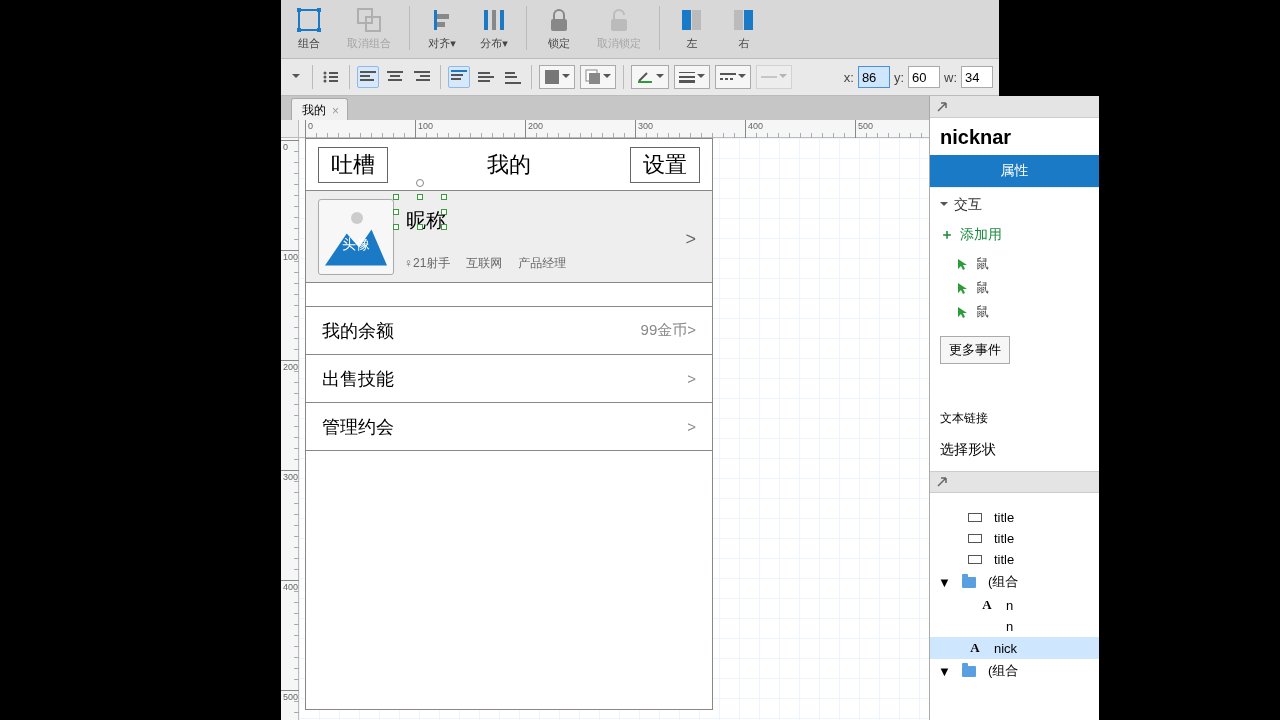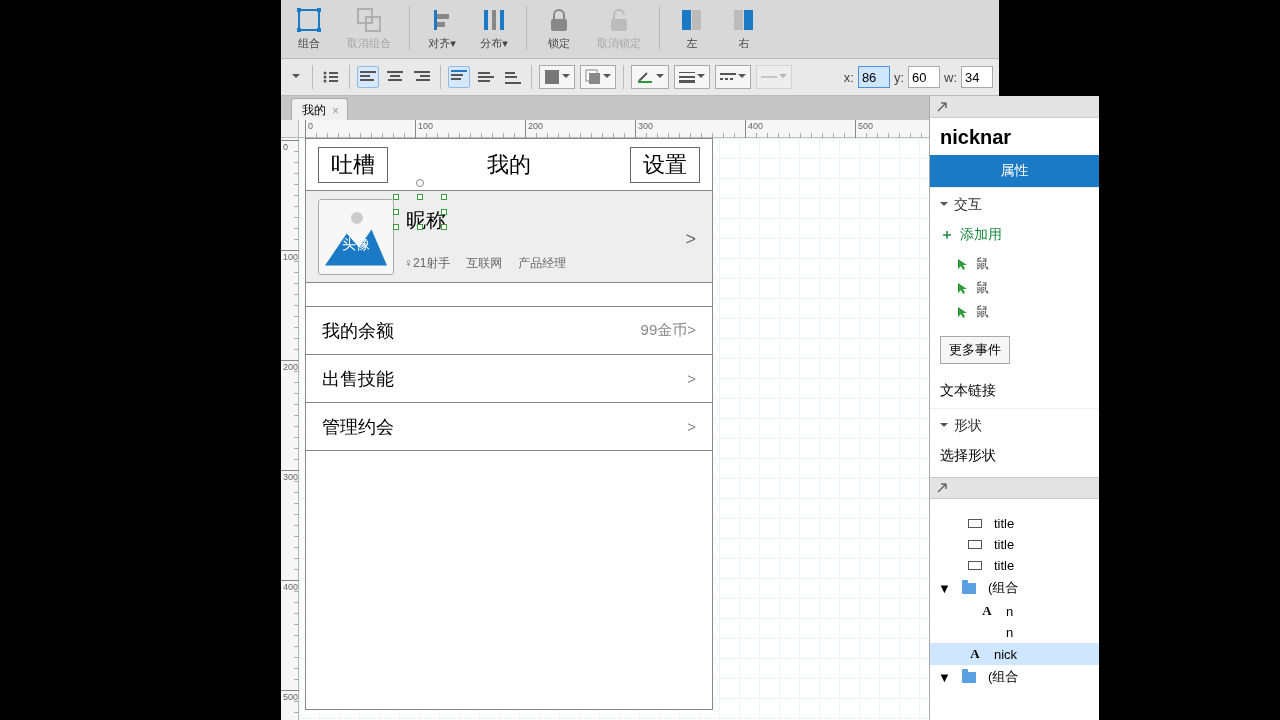--- a/index.html
+++ b/index.html
@@ -81,21 +81,21 @@
 .rpanel .seltitle { font-size: 20px; font-weight: 600; padding: 8px 10px 6px; white-space:nowrap; overflow:hidden; }
 .rpanel .proptab { height: 32px; background: #1b7ac5; color: #fff; display: flex; align-items: center; justify-content: center; font-size: 14px; }
 .rpanel .sect { padding: 8px 10px 6px; border-top: 1px solid #eee; }
 .rpanel .sect .hd { display: flex; align-items: center; gap: 6px; font-size: 14px; color: #333; }
 .rpanel .add { display: flex; align-items: center; gap: 6px; padding: 6px 10px; font-size: 14px; color: #1b8a3e; }
 .rpanel .add .plus { color: #1b8a3e; font-weight: bold; }
 .rpanel .evtlist { padding: 2px 0 6px 26px; }
 .rpanel .evtlist .evt { display: flex; align-items: center; gap: 6px; font-size: 13px; color: #444; padding: 3px 0; }
 .rpanel .more-evt-wrap { padding: 6px 10px 10px; }
 .rpanel .more-evt { display:inline-block; border: 1px solid #aaa; padding: 4px 8px; font-size: 13px; background: #f6f6f6; white-space:nowrap; }
-.rpanel .linkrow { padding: 8px 10px; font-size: 14px; }
+.rpanel .linkrow { padding: 8px 10px; font-size: 12px; margin-top: 28px; }
 .rpanel .shape-sel { padding: 6px 10px 12px; font-size: 14px; }
 .rpanel .outline-hdr { height: 22px; background: #e4e4e4; border-top: 1px solid #ccc; border-bottom: 1px solid #ccc; display:flex; align-items:center; padding-left:6px; }
 .rpanel .outline { font-size: 13px; }
 .rpanel .outline .it { display: flex; align-items: center; gap: 12px; padding: 3px 8px; white-space:nowrap; overflow:hidden; }
 .rpanel .outline .it.sel { background: #cfe6ff; }
 .rpanel .outline .rect-ic { width: 14px; height: 9px; border: 1px solid #555; }
 .rpanel .outline .fold { width: 12px; text-align: center; }
 .rpanel .outline .folder-ic { width: 14px; height: 11px; background: #5aa0e0; border-radius: 1px; position:relative; }
 .rpanel .outline .folder-ic::before{content:"";position:absolute;top:-3px;left:0;width:6px;height:3px;background:#5aa0e0;border-radius:1px 1px 0 0;}
 .rpanel .outline .A { font-family: Georgia, serif; font-weight: bold; width: 14px; text-align: center; }
@@ -531,26 +531,20 @@
       <div class="evt">
           <svg width="14" height="14">
             <path d="M2 2 L2 12 L5 9 L7 13 L9 12 L7 8 L11 8 Z" fill="#2d9b3a"></path>
           </svg>
           <span>鼠</span>
         </div>
     </div>
     <div class="more-evt-wrap"><span class="more-evt">更多事件</span></div>
     <div class="linkrow">文本链接</div>
 
-    <div class="sect">
-      <div class="hd">
-          <span class="chevdown"></span>
-          <span>形状</span>
-        </div>
-    </div>
     <div class="shape-sel">选择形状</div>
 
     <div class="outline-hdr">
       <svg width="12" height="12">
           <path d="M2 10 L10 2 M10 2 h-5 M10 2 v5" stroke="#666" fill="none" stroke-width="1.5"></path>
         </svg>
     </div>
     <div class="outline">
       <div style="height:14px"></div>
       <div class="it">

